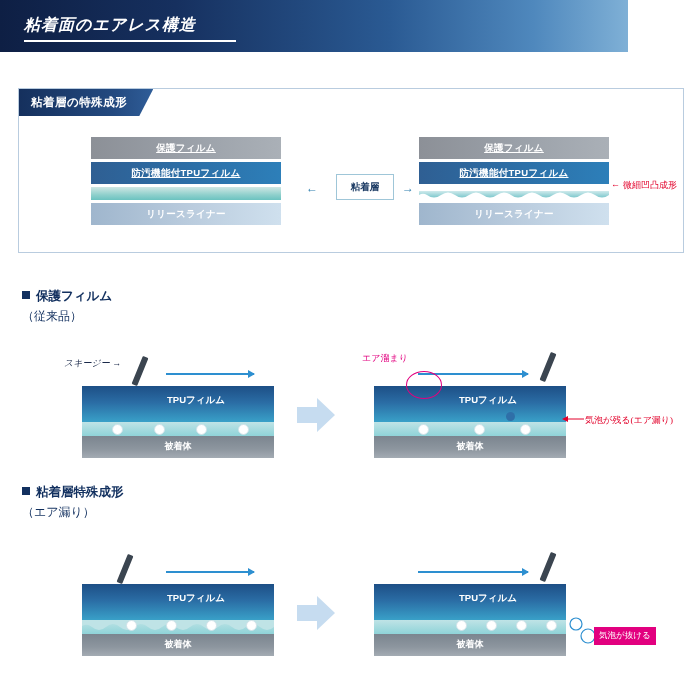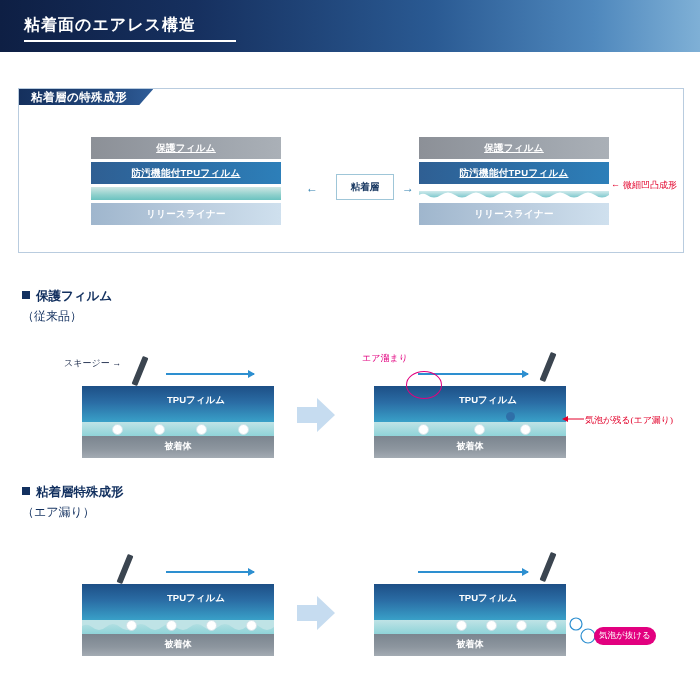--- a/index.html
+++ b/index.html
@@ -6,37 +6,38 @@
   body{
     width:700px;height:700px;
     background:#ffffff;
     font-family:"Liberation Sans","DejaVu Sans",sans-serif;
     color:#1b2a4a;
     position:relative;
     overflow:hidden;
   }
   
   .header{
-    position:absolute;left:0;top:0;width:700px;height:52px;
+    position:absolute;left:0;top:0;width:628px;height:52px;
     background:linear-gradient(90deg,#0e1f44 0%,#16305f 28%,#2a5a93 62%,#4f88bd 85%,#7fb0d6 100%);
+    font-style:italic;
   }
   .header-title{
     position:absolute;left:24px;top:15px;
     font-size:16px;font-weight:bold;color:#ffffff;letter-spacing:1px;
   }
   .header-underline{
     position:absolute;left:24px;top:40px;width:212px;height:2px;background:#ffffff;
   }
   
   .panel{
     position:absolute;left:18px;top:88px;width:664px;height:163px;
     border:1px solid #b9ccdf;background:#ffffff;
   }
   .panel-tab{
-    position:absolute;left:0;top:0;height:16px;
+    position:absolute;left:0;top:0;height:27px;
     background:linear-gradient(90deg,#15305d 0%,#23497f 70%,#2f5d98 100%);
     padding:0 26px 0 12px;
     display:flex;align-items:center;
     clip-path:polygon(0 0,100% 0,calc(100% - 14px) 100%,0 100%);
   }
   .panel-tab span{color:#fff;font-size:11.5px;font-weight:bold;letter-spacing:.5px;}
 
   
   .stack{position:absolute;width:190px;}
   .layer{
@@ -96,21 +97,21 @@
     position:absolute;width:6px;height:30px;background:#3b4550;border-radius:1px;
   }
   .blue-arrow{position:absolute;height:2px;background:#2d8fd0;}
   .blue-arrow::after{
     content:"";position:absolute;right:-1px;top:-3px;
     border-left:7px solid #2d8fd0;border-top:4px solid transparent;border-bottom:4px solid transparent;
   }
   .big-arrow{
     position:absolute;width:38px;height:34px;
   }
-  .txt-sm{position:absolute;font-size:9px;color:#1b2a4a;white-space:nowrap;}
+  .txt-sm{position:absolute;font-size:9px;color:#1b2a4a;white-space:nowrap;font-style:italic;}
   .txt-pink{position:absolute;font-size:9px;color:#e2007f;white-space:nowrap;}
   .txt-red{position:absolute;font-size:9px;color:#e2002a;white-space:nowrap;font-family:Liberation Serif, serif;}
   .pink-ellipse{
     position:absolute;width:34px;height:26px;border:1.5px solid #e2007f;border-radius:50%;
   }
   .pink-badge{
     position:absolute;background:#e2007f;color:#fff;font-size:8.5px;
     padding:3px 5px;white-space:nowrap;
   }
 </style>
@@ -244,13 +245,13 @@
   <div class="bubble" style="left:112px;top:36px;"></div>
   <div class="bubble" style="left:142px;top:36px;"></div>
   <div class="bubble" style="left:172px;top:36px;"></div>
 </div>
 <div class="squeegee" style="left:545px;top:552px;transform:rotate(22deg);"></div>
 <div class="blue-arrow" style="left:418px;top:571px;width:110px;"></div>
 <svg style="position:absolute;left:566px;top:614px;" width="36" height="36">
   <circle cx="10" cy="10" r="6" fill="none" stroke="#2d8fd0" stroke-width="1.2"></circle>
   <circle cx="22" cy="22" r="7" fill="none" stroke="#2d8fd0" stroke-width="1.2"></circle>
 </svg>
-<div class="pink-badge" style="left:594px;top:627px;border-radius:9px;">気泡が抜ける</div>
+<div class="pink-badge" style="left:594px;top:627px;">気泡が抜ける</div>
 
 </body></html>

